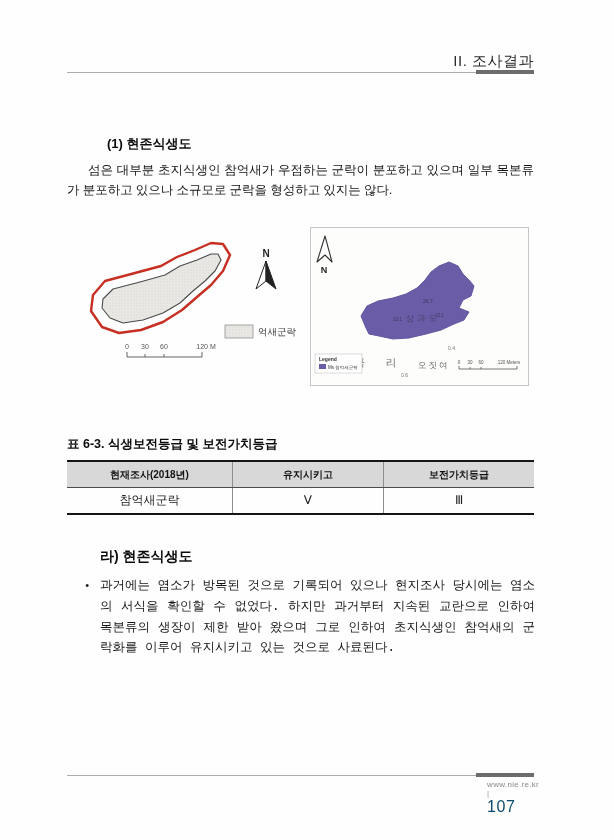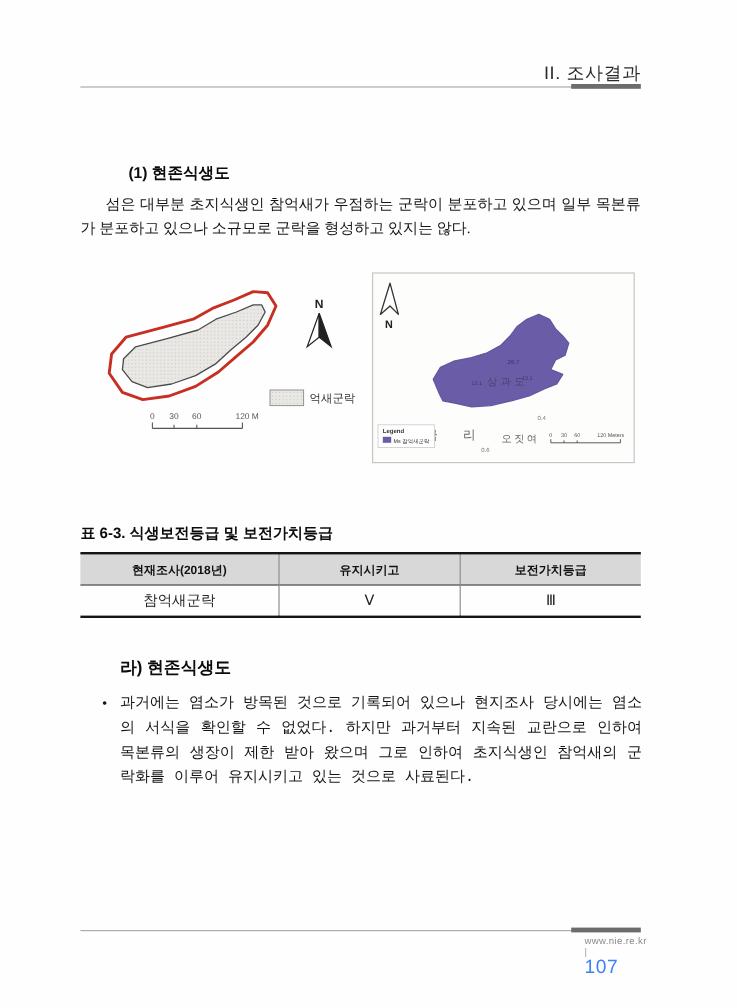--- a/index.html
+++ b/index.html
@@ -21,21 +21,21 @@
   table.data th+th, table.data td+td{border-left:1.5px solid #8e8e8e;}
   .h3{top:548px;left:100px;font-family:"Liberation Sans",sans-serif;font-weight:bold;font-size:14px;color:#0b0b0b;}
   .bullet-row{top:576px;left:85px;width:450px;display:flex;font-size:12.5px;line-height:1.66;color:#141414;}
   .bullet-dot{width:15px;flex:0 0 15px;}
   .bullet-text{flex:1;text-align:justify;font-family:Liberation Mono, monospace;}
   .ftr-rule{top:775px;left:67px;width:467px;height:1px;background:#ababab;}
   .ftr-accent{top:773px;left:476px;width:58px;height:4px;background:#6c6c6c;}
   .ftr-text{top:780px;right:80px;display:flex;align-items:baseline;flex-direction:column;}
   .ftr-site{font-family:"Liberation Sans",sans-serif;font-size:8px;color:#8a8a8a;letter-spacing:.3px;}
   .ftr-sep{font-family:"Liberation Sans",sans-serif;font-size:8px;color:#9a9a9a;margin:0 5px;}
-  .ftr-page{font-family:"Liberation Sans",sans-serif;font-size:16px;color:#3b82f6;letter-spacing:.5px;}
+  .ftr-page{font-family:"Liberation Sans",sans-serif;font-size:16px;color:#0c4a6e;letter-spacing:.5px;}
   svg text{font-family:"Liberation Sans",sans-serif;}
 </style>
 </head>
 <body>
 
 <div class="page">
 
   <div class="abs hdr-label">II. 조사결과</div>
   <div class="abs hdr-rule"></div>
   <div class="abs hdr-accent"></div>

